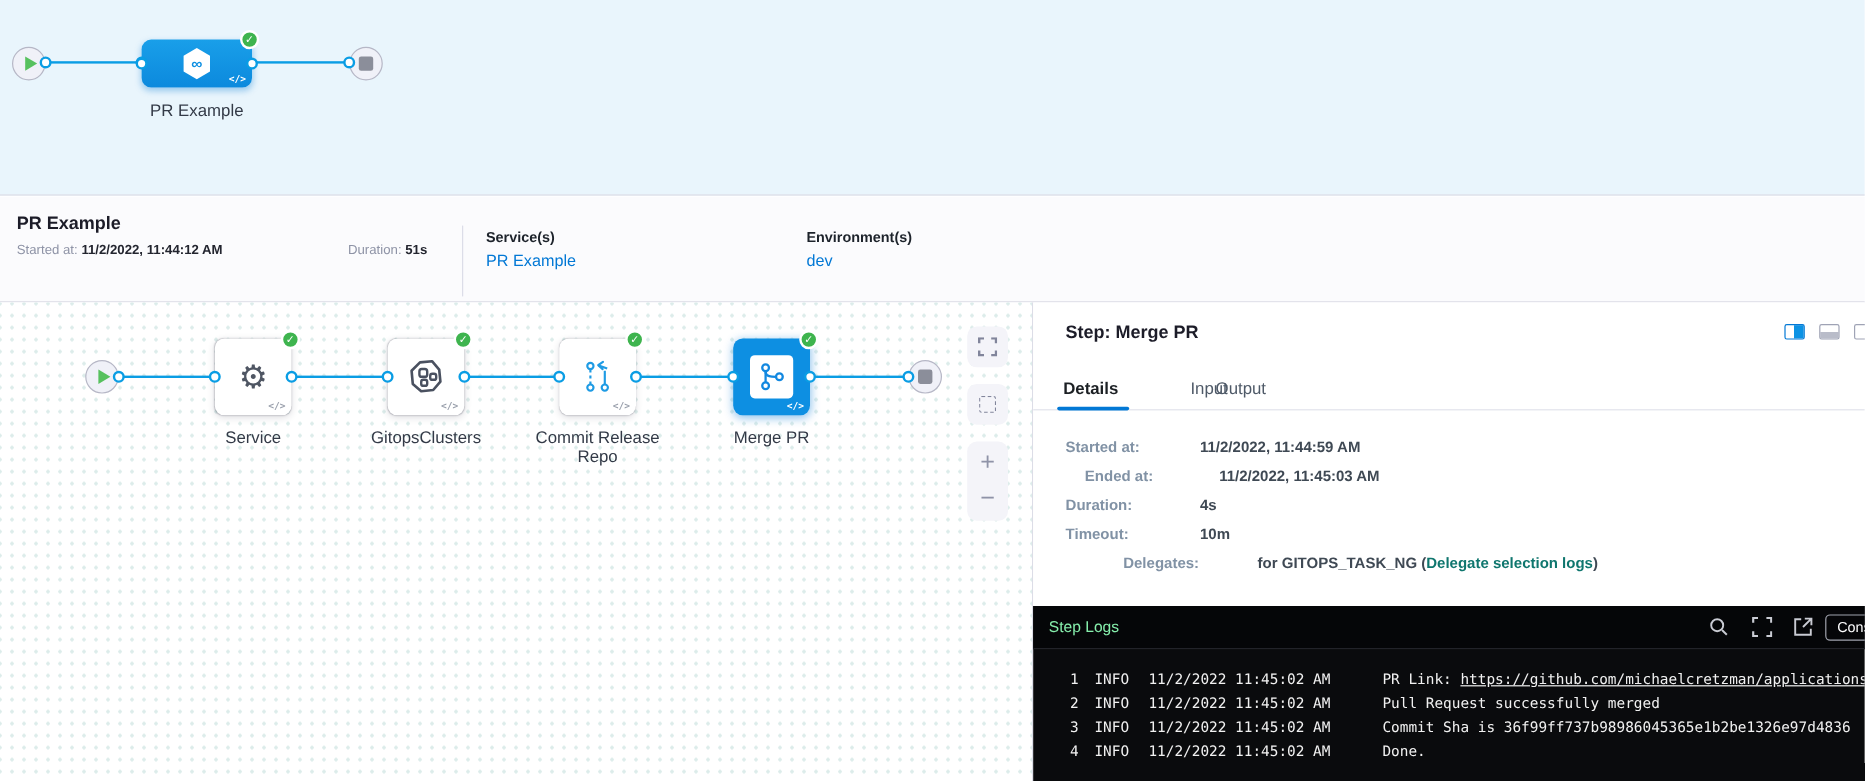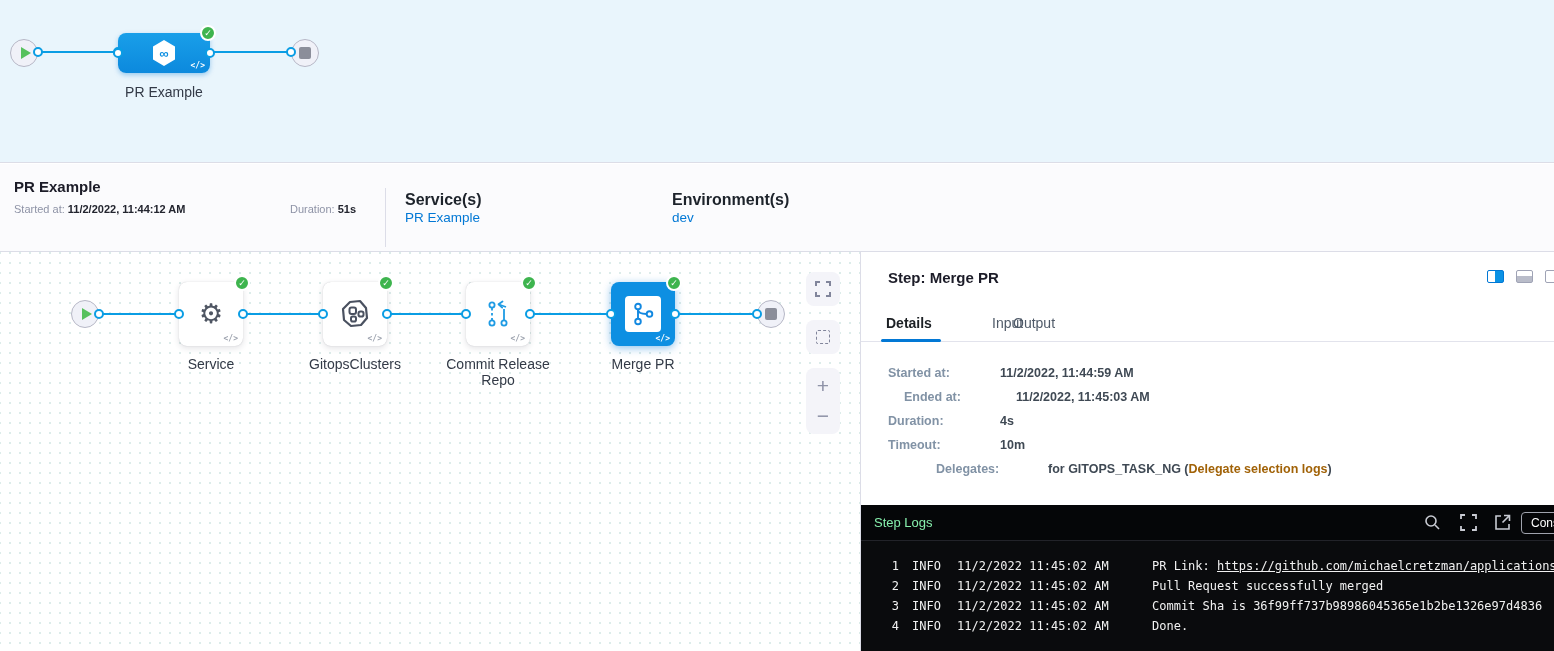--- a/index.html
+++ b/index.html
@@ -21,21 +21,21 @@
   #stage-label { left:98px; top:84px; width:132px; text-align:center; font-size:14px; color:#333a47; }
 
   
   #run-header { left:0; top:164px; width:1554px; height:88px; background:#fbfbfd; border-bottom:1px solid #dcdde7; }
   #run-title { left:14px; top:14px; font-size:15px; font-weight:bold; color:#1c1c28; }
   .hdr-line { font-size:11px; color:#8e93a6; }
   .hdr-line b { color:#23252f; font-weight:600; }
   #run-sub { left:14px; top:39px; }
   #run-duration { left:290px; top:39px; }
   #hdr-divider { left:385px; top:24px; width:1px; height:59px; background:#dcdde8; }
-  .hdr-col-label { font-size:16px; font-weight:600; color:#1d232b; }
+  .hdr-col-label { font-size:12px; font-weight:600; color:#1d232b; }
   .hdr-col-link { font-size:13.5px; color:#0278d5; cursor:pointer; }
   #svc-label { left:405px; top:27px; } #svc-value { left:405px; top:46px; }
   #env-label { left:672px; top:27px; } #env-value { left:672px; top:46px; }
 
   
   #canvas { left:0; top:252px; width:861px; height:399px; background:#fff;
     background-image:radial-gradient(circle,#dcecea 1.3px,transparent 1.4px); background-size:10px 10px; background-position:5px 6px;
     border-right:1px solid #dcdde7; }
   .step-card { position:absolute; top:30px; width:64px; height:64px; background:#fff; border-radius:8px;
     box-shadow:0 2px 6px rgba(40,41,61,.14),0 0 1px rgba(40,41,61,.25); display:flex; align-items:center; justify-content:center; }
@@ -50,21 +50,21 @@
   #panel { left:861px; top:252px; width:693px; height:253px; background:#fff; }
   #panel-title { left:27px; top:17px; font-size:15px; font-weight:600; color:#1c1c28; }
   .layout-ico { position:absolute; top:18px; width:17px; height:13px; border-radius:2px; }
   #tabs { left:0px; top:60px; width:693px; height:30px; border-bottom:1px solid #e2e3ec; }
   .tab { position:absolute; top:3px; font-size:14px; color:#4f5a68; cursor:pointer; }
   .tab.active { font-weight:bold; color:#1c2024; }
   #tab-underline { left:20px; top:27px; width:60px; height:3px; border-radius:2px; background:#0278d5; }
   .det-row { position:absolute; left:27px; width:640px; height:24px; font-size:12.5px; }
   .det-label { position:absolute; left:0; color:#8192a5; font-weight:600; }
   .det-value { position:absolute; left:112px; color:#3f4954; font-weight:600; white-space:nowrap; }
-  .det-link { color:#a16207; font-weight:600; cursor:pointer; }
+  .det-link { color:#0f766e; font-weight:600; cursor:pointer; }
 
   
   #logs { left:861px; top:505px; width:693px; height:146px; background:#0a0b0d; color:#f1f1f1; }
   #logs-header { left:0; top:0; width:693px; height:36px; background:#050608; border-bottom:1px solid #222329; }
   #logs-title { left:13px; top:10px; font-size:13px; color:#86efac; }
   .log-ico { position:absolute; top:9px; width:17px; height:17px; color:#c9cbd3; cursor:pointer; }
   #console-btn { left:660px; top:7px; height:22px; padding:3px 9px; border:1px solid #a0a3ad; border-radius:4px; font-size:12px; color:#fff; white-space:nowrap; cursor:pointer; }
   .log-line { position:absolute; left:0; width:693px; height:20px; font-family:"DejaVu Sans Mono",monospace; font-size:12px; line-height:20px; white-space:nowrap; overflow:hidden; }
   .log-ln { position:absolute; left:20px; width:18px; text-align:right; }
   .log-lv { position:absolute; left:51px; }

